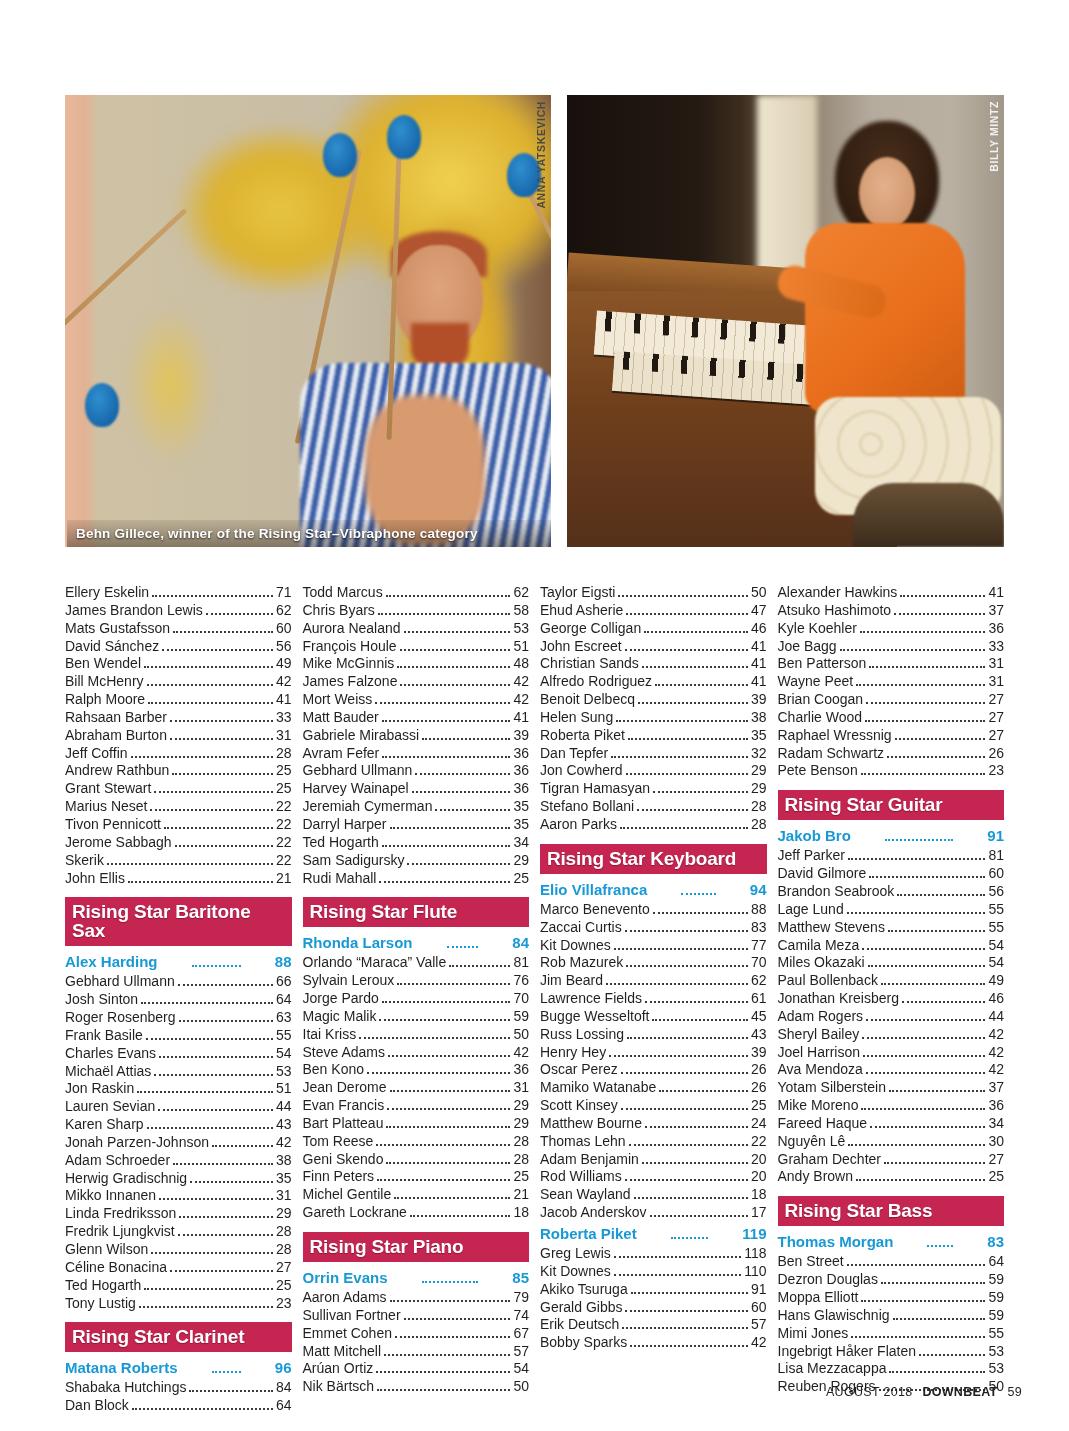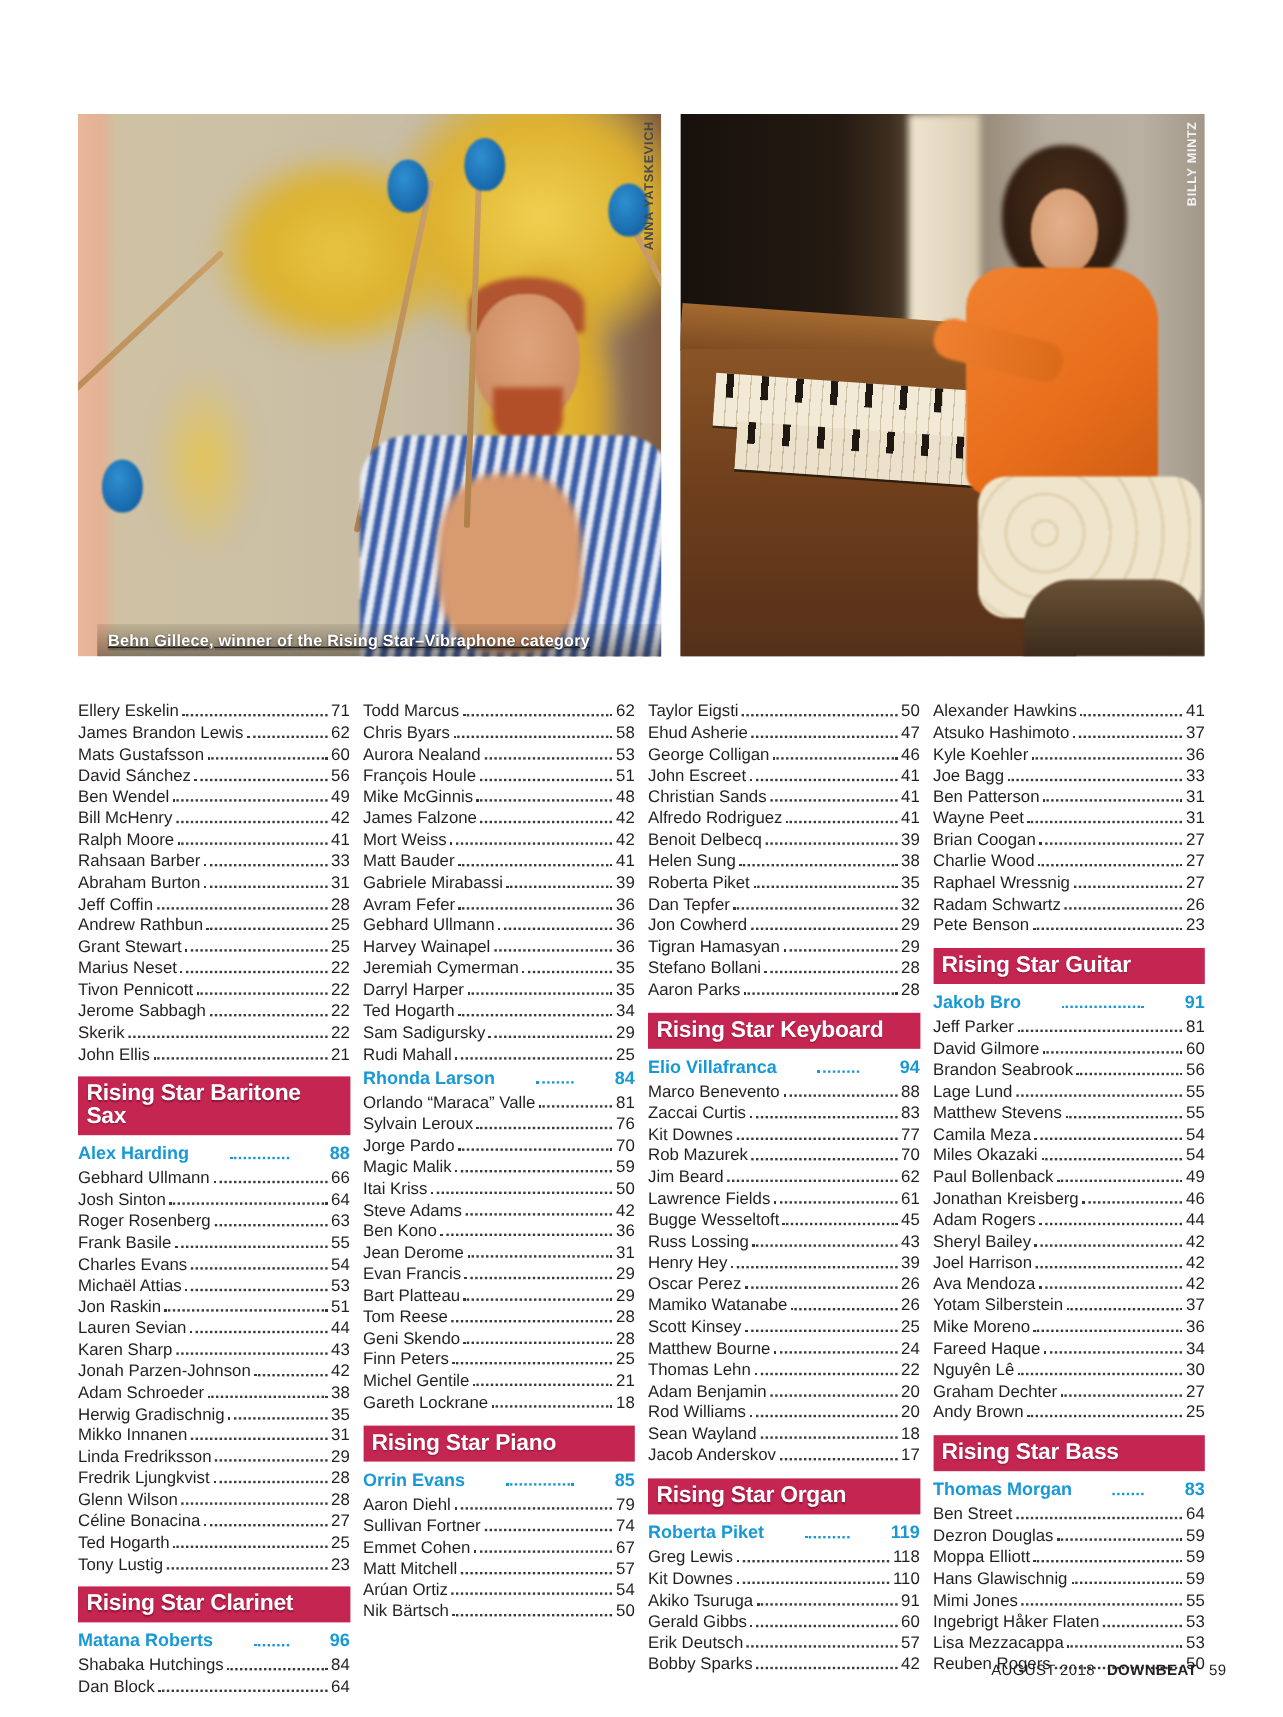--- a/index.html
+++ b/index.html
@@ -71,23 +71,23 @@
     background:radial-gradient(ellipse at 45% 40%,#e3b08c 0%,#cf9469 85%); filter:blur(1px); }
   .w-shirt { position:absolute; left:238px; top:128px; width:160px; height:190px; border-radius:34px 44px 20px 20px;
     background:linear-gradient(140deg,#f08230 0%,#e96f1c 55%,#cf5c12 100%); filter:blur(1px); }
   .w-arm { position:absolute; left:210px; top:180px; width:110px; height:34px; border-radius:16px; transform:rotate(14deg);
     background:linear-gradient(90deg,#ef8130,#db6a18); filter:blur(1.5px); }
   .w-pants { position:absolute; left:248px; top:302px; width:186px; height:118px; border-radius:24px;
     background:repeating-radial-gradient(circle at 30% 40%,#efe5cc 0 9px,#e2d4b4 9px 12px,#efe5cc 12px 22px); filter:blur(1px); }
   .stool { position:absolute; left:286px; top:388px; width:151px; height:64px; border-radius:40px 40px 0 0;
     background:linear-gradient(180deg,#6a5136,#3c2c1c); filter:blur(1px); }
 
-  .caption-bar { position:absolute; left:16px; right:0; bottom:0; height:27px;
+  .caption-bar { position:absolute; left:2px; right:0; bottom:0; height:27px;
     background:linear-gradient(180deg,rgba(40,30,20,.1),rgba(40,30,20,.45));
-    display:flex; align-items:center; padding:0 9px;text-decoration:underline; }
+    display:flex; align-items:center; padding:0 9px; }
   .caption-bar span { color:#fff; font-size:13.5px; font-weight:bold; letter-spacing:.2px;
     text-shadow:0 1px 2px rgba(0,0,0,.7); white-space:nowrap; }
   .credit { position:absolute; top:6px; right:4px; writing-mode:vertical-rl; transform:rotate(180deg);
     font-size:10.5px; font-weight:bold; letter-spacing:.6px; }
   .credit.dark { color:#4a4a42; }
   .credit.light { color:#f2f2f2; }
 
   
   .lists { display:flex; gap:11px; margin-top:37px; }
   .col { flex:1 1 0; min-width:0; }
@@ -445,20 +445,21 @@
           <div class="row">
             <span class="nm">Sam Sadigursky</span>
             <span class="lead"></span>
             <span class="pg">29</span>
           </div>
           <div class="row">
             <span class="nm">Rudi Mahall</span>
             <span class="lead"></span>
             <span class="pg">25</span>
           </div>
+          <div class="sec">Rising Star Flute</div>
           <div class="row winner">
             <span class="nm">Rhonda Larson</span>
             <span class="lead"></span>
             <span class="pg">84</span>
           </div>
           <div class="row">
             <span class="nm">Orlando “Maraca” Valle</span>
             <span class="lead"></span>
             <span class="pg">81</span>
           </div>
@@ -532,21 +533,21 @@
             <span class="lead"></span>
             <span class="pg">18</span>
           </div>
           <div class="sec">Rising Star Piano</div>
           <div class="row winner">
             <span class="nm">Orrin Evans</span>
             <span class="lead"></span>
             <span class="pg">85</span>
           </div>
           <div class="row">
-            <span class="nm">Aaron Diehl</span>
+            <span class="nm">Aaron Adams</span>
             <span class="lead"></span>
             <span class="pg">79</span>
           </div>
           <div class="row">
             <span class="nm">Sullivan Fortner</span>
             <span class="lead"></span>
             <span class="pg">74</span>
           </div>
           <div class="row">
             <span class="nm">Emmet Cohen</span>
@@ -729,21 +730,20 @@
           <div class="row">
             <span class="nm">Sean Wayland</span>
             <span class="lead"></span>
             <span class="pg">18</span>
           </div>
           <div class="row">
             <span class="nm">Jacob Anderskov</span>
             <span class="lead"></span>
             <span class="pg">17</span>
           </div>
-          <div class="sec">Rising Star Organ</div>
           <div class="row winner">
             <span class="nm">Roberta Piket</span>
             <span class="lead"></span>
             <span class="pg">119</span>
           </div>
           <div class="row">
             <span class="nm">Greg Lewis</span>
             <span class="lead"></span>
             <span class="pg">118</span>
           </div>

